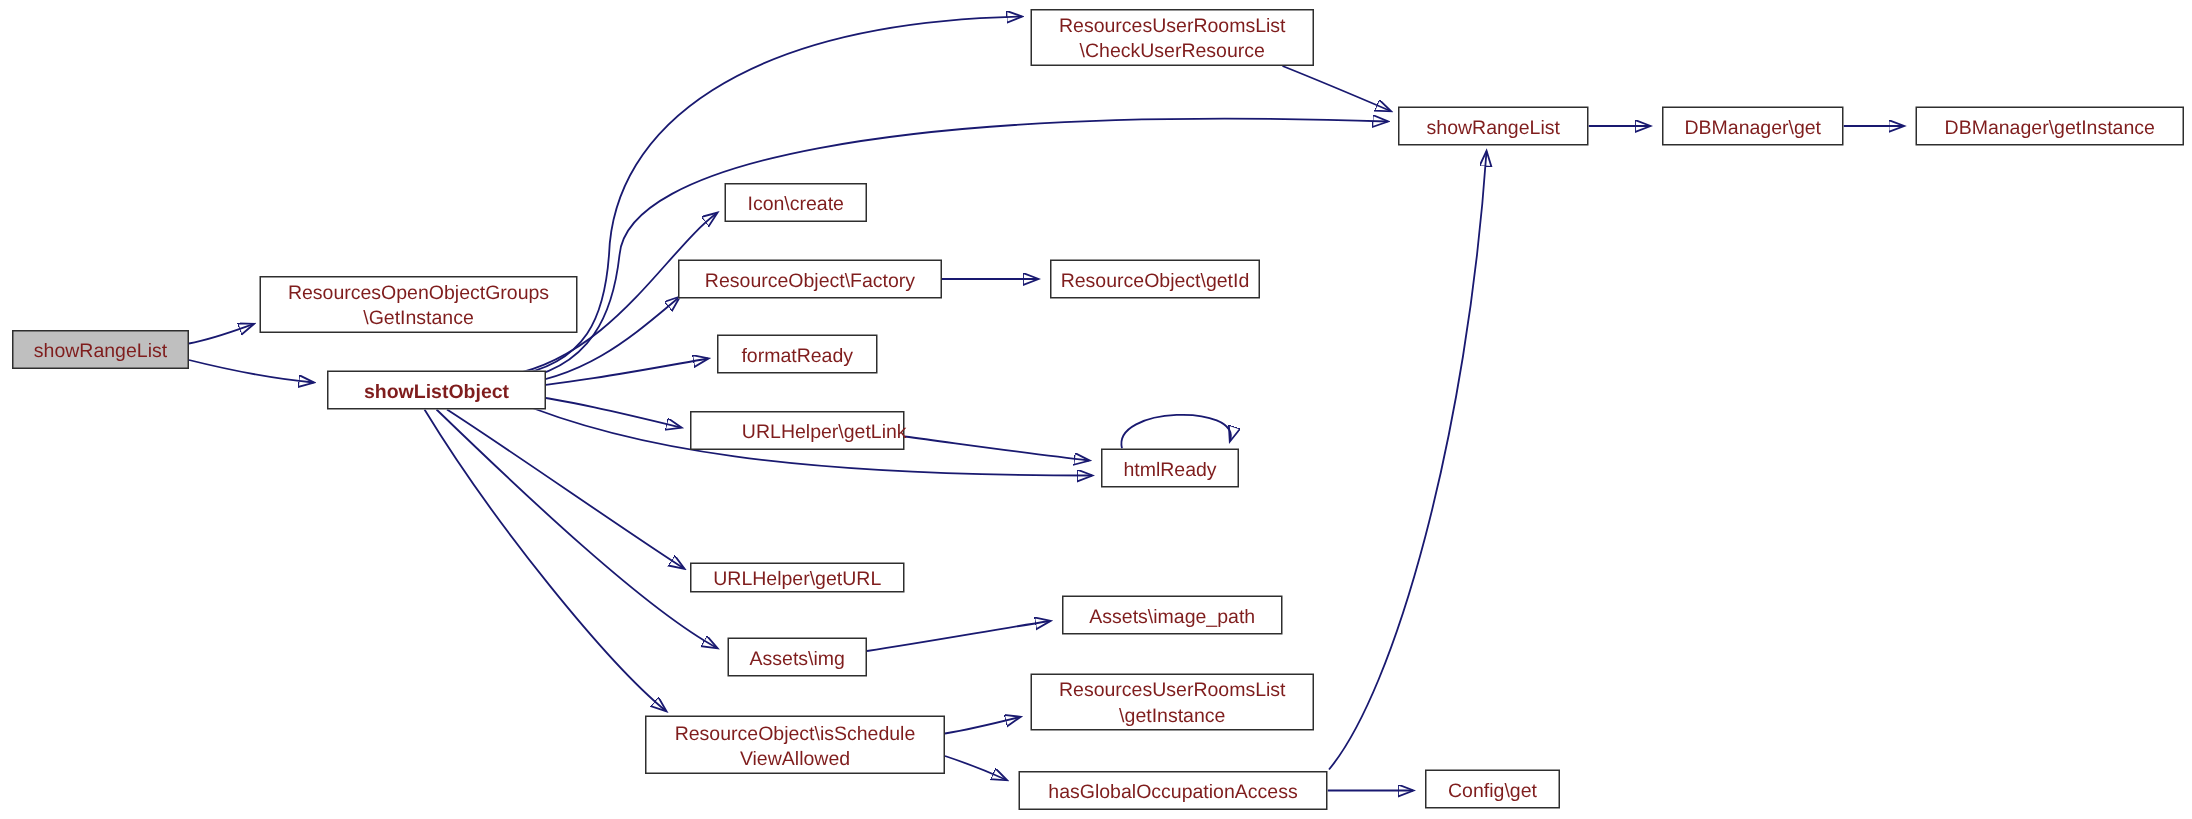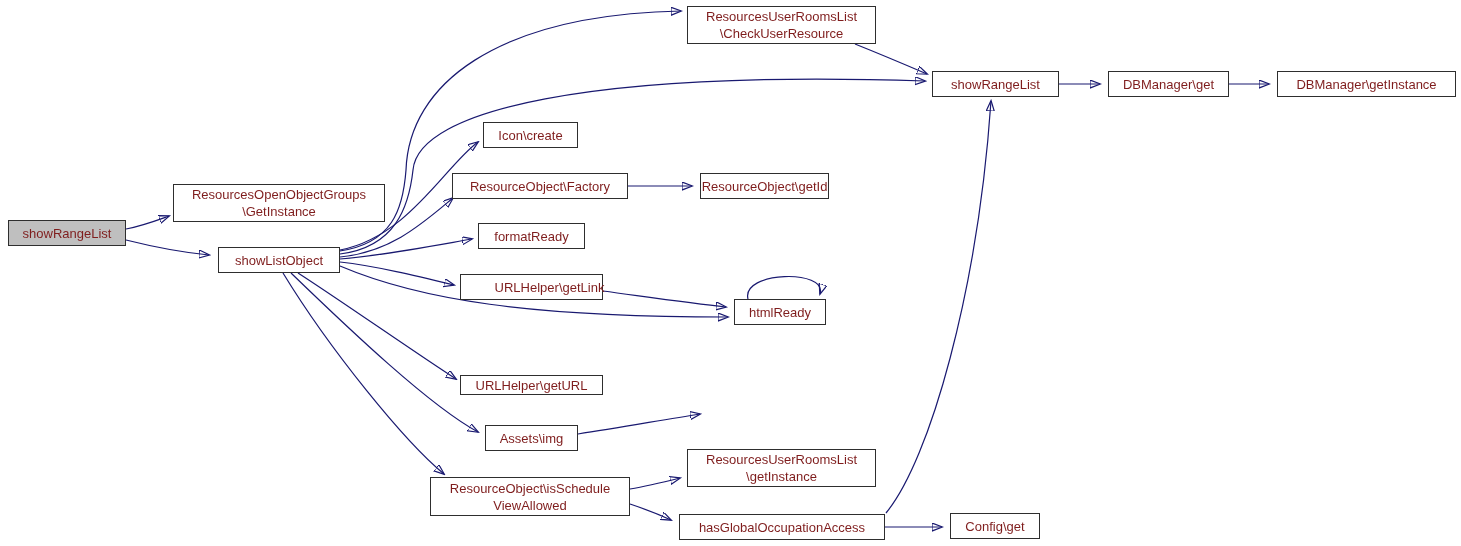--- a/index.html
+++ b/index.html
@@ -81,47 +81,48 @@
     <path d="M630,504 C645,509 658,514 671,520" marker-end="url(#arrow)"></path>
     <path d="M886,513 C930,460 978,290 991,101" marker-end="url(#arrow)"></path>
     <path d="M885,527 L942,527" marker-end="url(#arrow)"></path>
   </svg>
 
   <div class="node hl" style="left:8px;   top:220px; width:118px; height:26px;">showRangeList</div>
 
   <div class="node" style="left:173px; top:184px; width:212px; height:38px;">ResourcesOpenObjectGroups
 \GetInstance</div>
 
-  <div class="node" style="left:218px; top:247px; width:122px; height:26px;">showListObject</div>
+  <div class="node" style="left:218px; top:247px; width:146px; height:26px;font-weight:bold;">showListObject</div>
 
   <div class="node" style="left:687px; top:6px; width:189px; height:38px;">ResourcesUserRoomsList
 \CheckUserResource</div>
 
   <div class="node" style="left:932px; top:71px; width:127px; height:26px;">showRangeList</div>
 
   <div class="node" style="left:1108px; top:71px; width:121px; height:26px;">DBManager\get</div>
 
   <div class="node" style="left:1277px; top:71px; width:179px; height:26px;">DBManager\getInstance</div>
 
   <div class="node" style="left:483px; top:122px; width:95px; height:26px;">Icon\create</div>
 
   <div class="node" style="left:452px; top:173px; width:176px; height:26px;">ResourceObject\Factory</div>
 
-  <div class="node" style="left:700px; top:173px; width:129px; height:26px;">ResourceObject\getId</div>
+  <div class="node" style="left:700px; top:173px; width:140px; height:26px;">ResourceObject\getId</div>
 
   <div class="node" style="left:478px; top:223px; width:107px; height:26px;">formatReady</div>
 
   <div class="node" style="left:460px; top:274px; width:143px; height:26px;padding-left:36px;">URLHelper\getLink</div>
 
   <div class="node" style="left:734px; top:299px; width:92px; height:26px;">htmlReady</div>
 
   <div class="node" style="left:460px; top:375px; width:143px; height:20px;">URLHelper\getURL</div>
 
   <div class="node" style="left:485px; top:425px; width:93px; height:26px;">Assets\img</div>
 
+  <div class="node" style="left:708px; top:397px; width:147px; height:26px;">Assets\image_path</div>
 
   <div class="node" style="left:687px; top:449px; width:189px; height:38px;">ResourcesUserRoomsList
 \getInstance</div>
 
   <div class="node" style="left:679px; top:514px; width:206px; height:26px;">hasGlobalOccupationAccess</div>
 
   <div class="node" style="left:430px; top:477px; width:200px; height:39px;">ResourceObject\isSchedule
 ViewAllowed</div>
 
   <div class="node" style="left:950px; top:513px; width:90px; height:26px;">Config\get</div>

